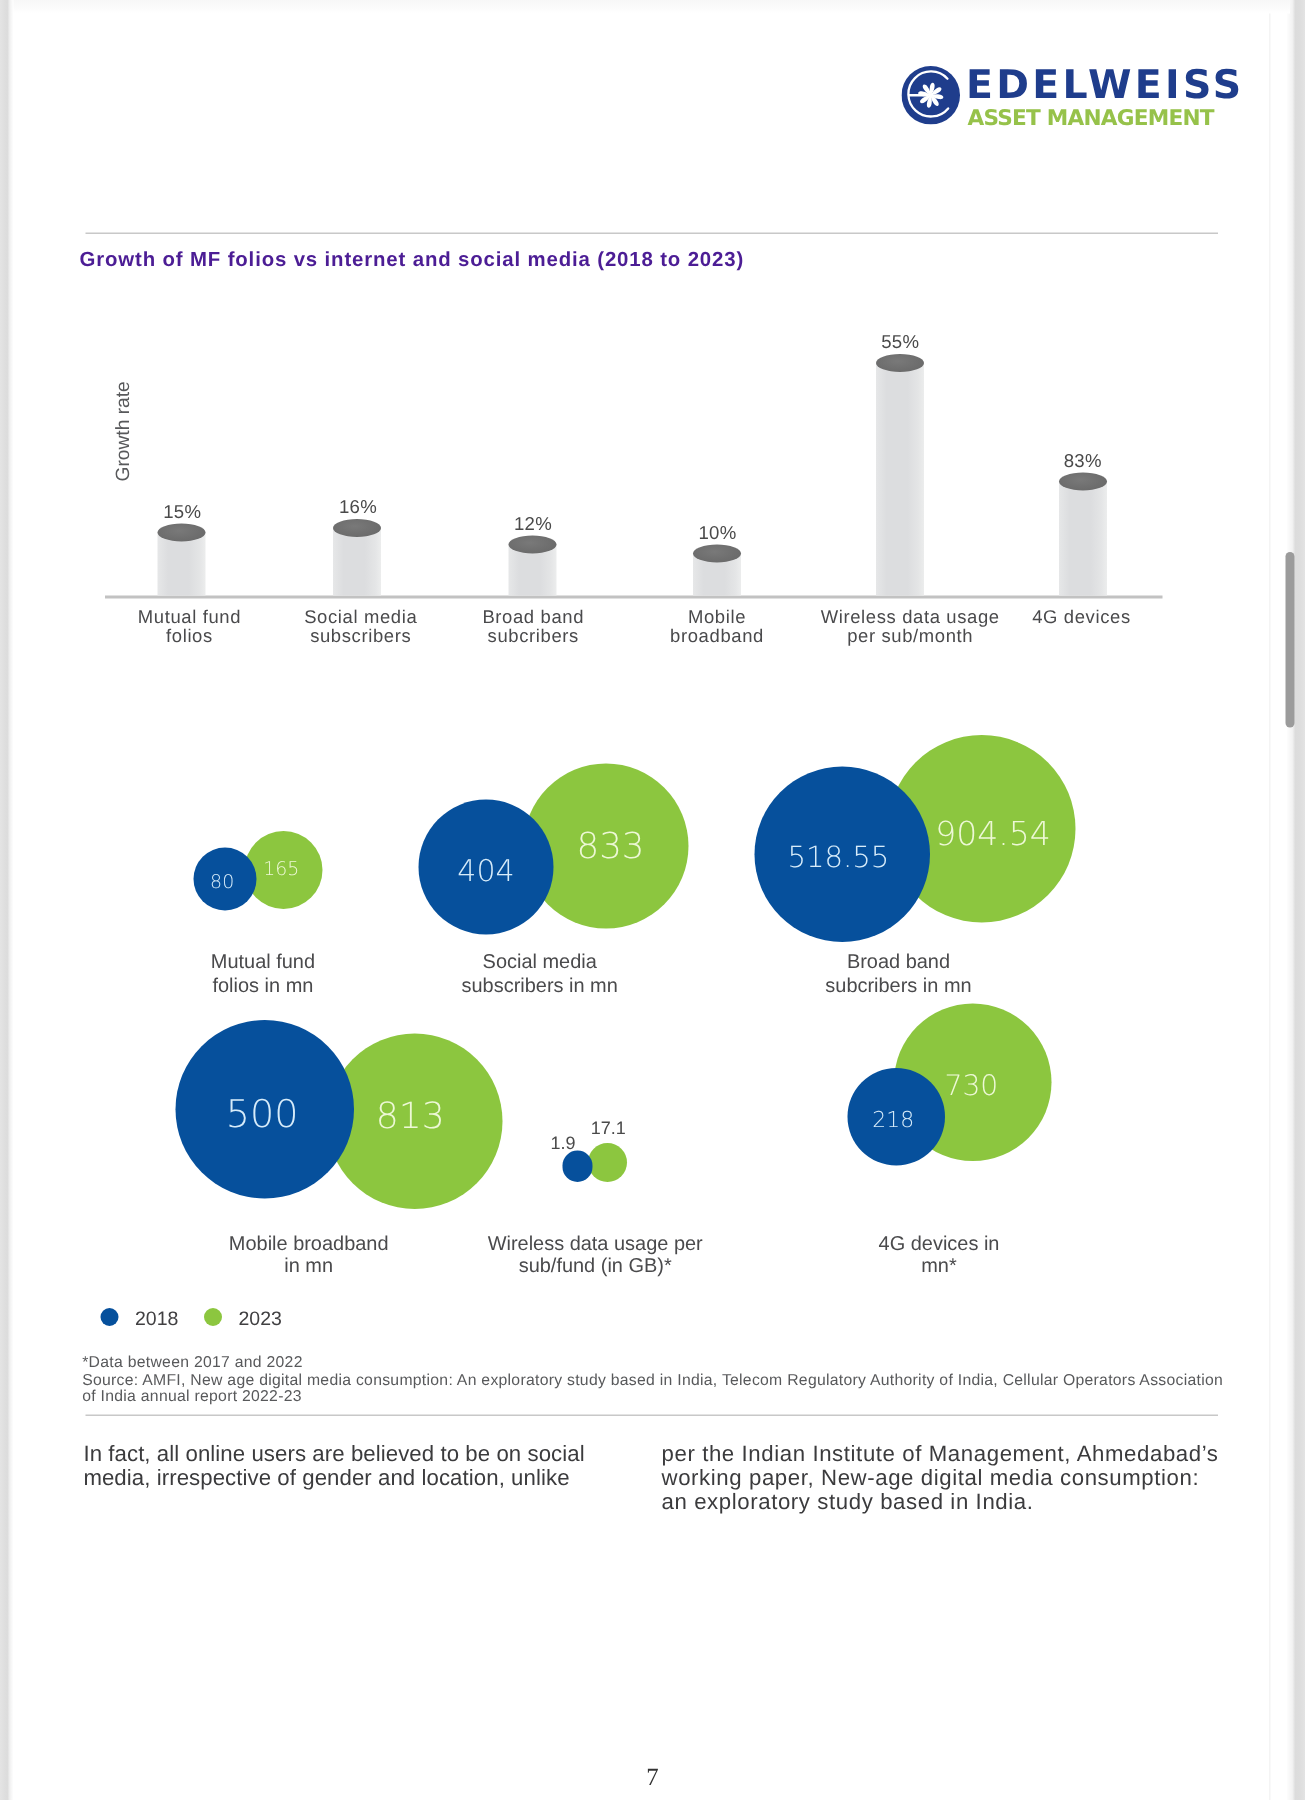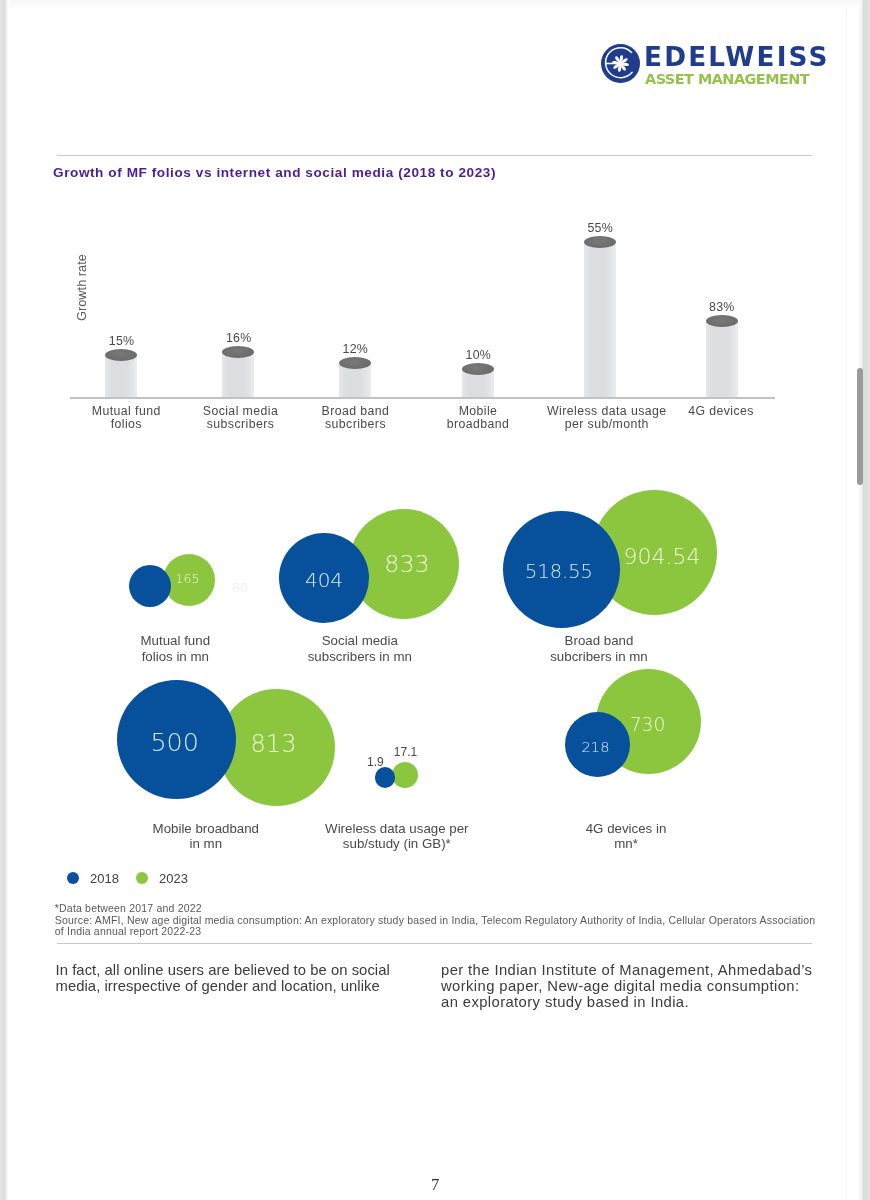--- a/index.html
+++ b/index.html
@@ -161,21 +161,21 @@
       <div class="bar-value" style="left:681.8px;top:299.914px;width:80px;font-size:12.4px;line-height:14px;letter-spacing:0.2px;">83%</div>
       <div class="bar-cat" style="left:621px;top:404.6px;width:200px;font-size:12.3px;">
         <div>4G devices</div>
         <div></div>
       </div>
     </div>
 
   <div id="bubbles">
       <div class="bub" style="left:163px;top:554px;width:52px;height:52px;background:#8CC63F;"></div>
       <div class="bub" style="left:129px;top:565px;width:42px;height:42px;background:#06509C;"></div>
-      <div class="bub-label on-blue" style="left:48.099999999999994px;top:580.9642799999999px;width:200px;font-size:12.6px;line-height:14.867999999999999px;text-align:right;">80</div>
+      <div class="bub-label on-blue" style="left:48.099999999999994px;top:580.9642799999999px;width:200px;font-size:12.6px;line-height:14.867999999999999px;">80</div>
       <div class="bub-label on-green" style="left:87.5px;top:571.9642799999999px;width:200px;font-size:12.6px;line-height:14.867999999999999px;">165</div>
       <div class="bub-cap" style="left:15.300000000000011px;top:633.1px;width:320px;font-size:13.3px;">
         <div>Mutual fund</div>
         <div>folios in mn</div>
       </div>
       <div class="bub" style="left:349px;top:509px;width:110px;height:110px;background:#8CC63F;"></div>
       <div class="bub" style="left:279px;top:532.5px;width:90px;height:90px;background:#06509C;"></div>
       <div class="bub-label on-blue" style="left:224px;top:568.556px;width:200px;font-size:20px;line-height:23.599999999999998px;">404</div>
       <div class="bub-label on-green" style="left:307px;top:550.14364px;width:200px;font-size:23.8px;line-height:28.084px;">833</div>
       <div class="bub-cap" style="left:199.8px;top:633.3px;width:320px;font-size:13.3px;">
@@ -195,21 +195,21 @@
       <div class="bub-label on-blue" style="left:74.69999999999999px;top:728.01212px;width:200px;font-size:25.4px;line-height:29.971999999999998px;">500</div>
       <div class="bub-label on-green" style="left:173.5px;top:729.7689799999999px;width:200px;font-size:24.1px;line-height:28.438px;">813</div>
       <div class="bub-cap" style="left:45.80000000000001px;top:820.8px;width:320px;font-size:13.3px;">
         <div>Mobile broadband</div>
         <div>in mn</div>
       </div>
       <div class="bub" style="left:391.8px;top:762px;width:26px;height:26px;background:#8CC63F;"></div>
       <div class="bub" style="left:374.7px;top:767.2px;width:20.6px;height:20.6px;background:#06509C;"></div>
       <div class="bub-cap" style="left:236.8px;top:820.8px;width:320px;font-size:13.3px;">
         <div>Wireless data usage per</div>
-        <div>sub/study (in GB)*</div>
+        <div>sub/fund (in GB)*</div>
       </div>
       <div class="bub" style="left:596.1px;top:669px;width:105px;height:105px;background:#8CC63F;"></div>
       <div class="bub" style="left:565px;top:712px;width:65px;height:65px;background:#06509C;"></div>
       <div class="bub-label on-blue" style="left:495.5px;top:738.49988px;width:200px;font-size:14.6px;line-height:17.227999999999998px;">218</div>
       <div class="bub-label on-green" style="left:547.6px;top:714.05464px;width:200px;font-size:18.8px;line-height:22.184px;">730</div>
       <div class="bub-cap" style="left:466px;top:820.8px;width:320px;font-size:13.3px;">
         <div>4G devices in</div>
         <div>mn*</div>
       </div>
       <div class="bub-out" style="left:325.3px;top:754.5136px;width:100px;font-size:12px;line-height:14.2px;">1.9</div>

